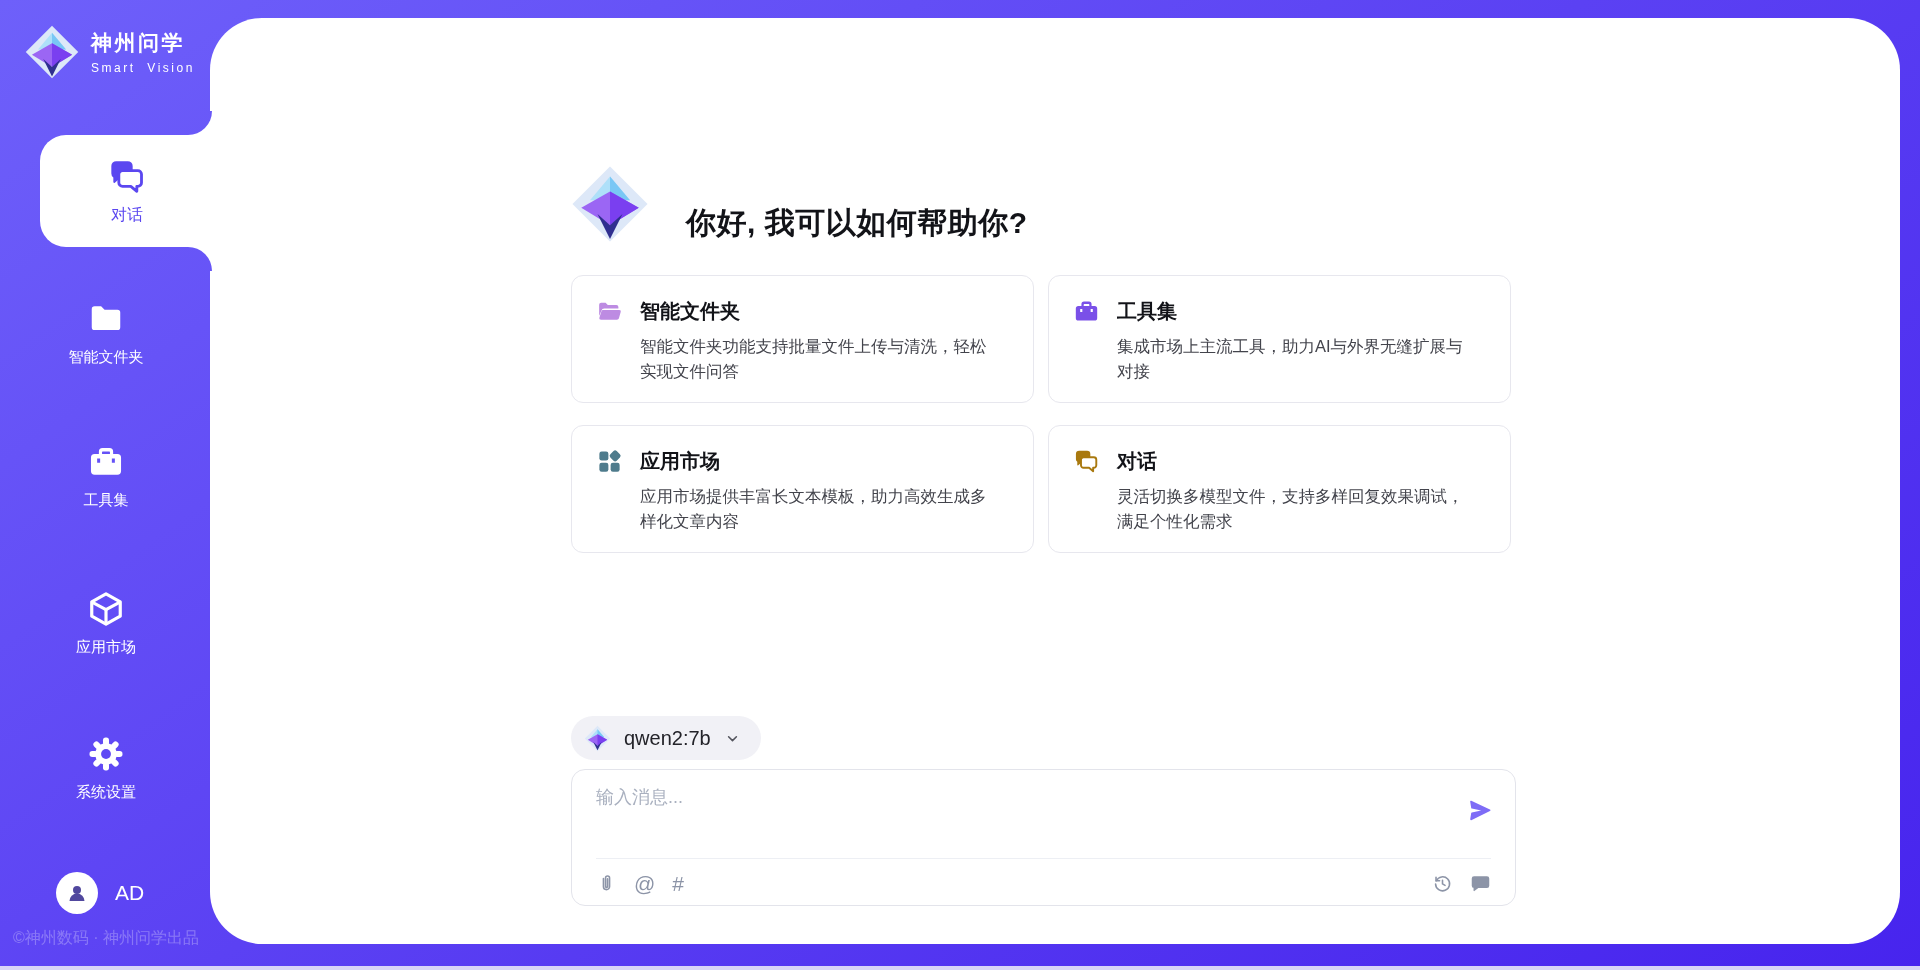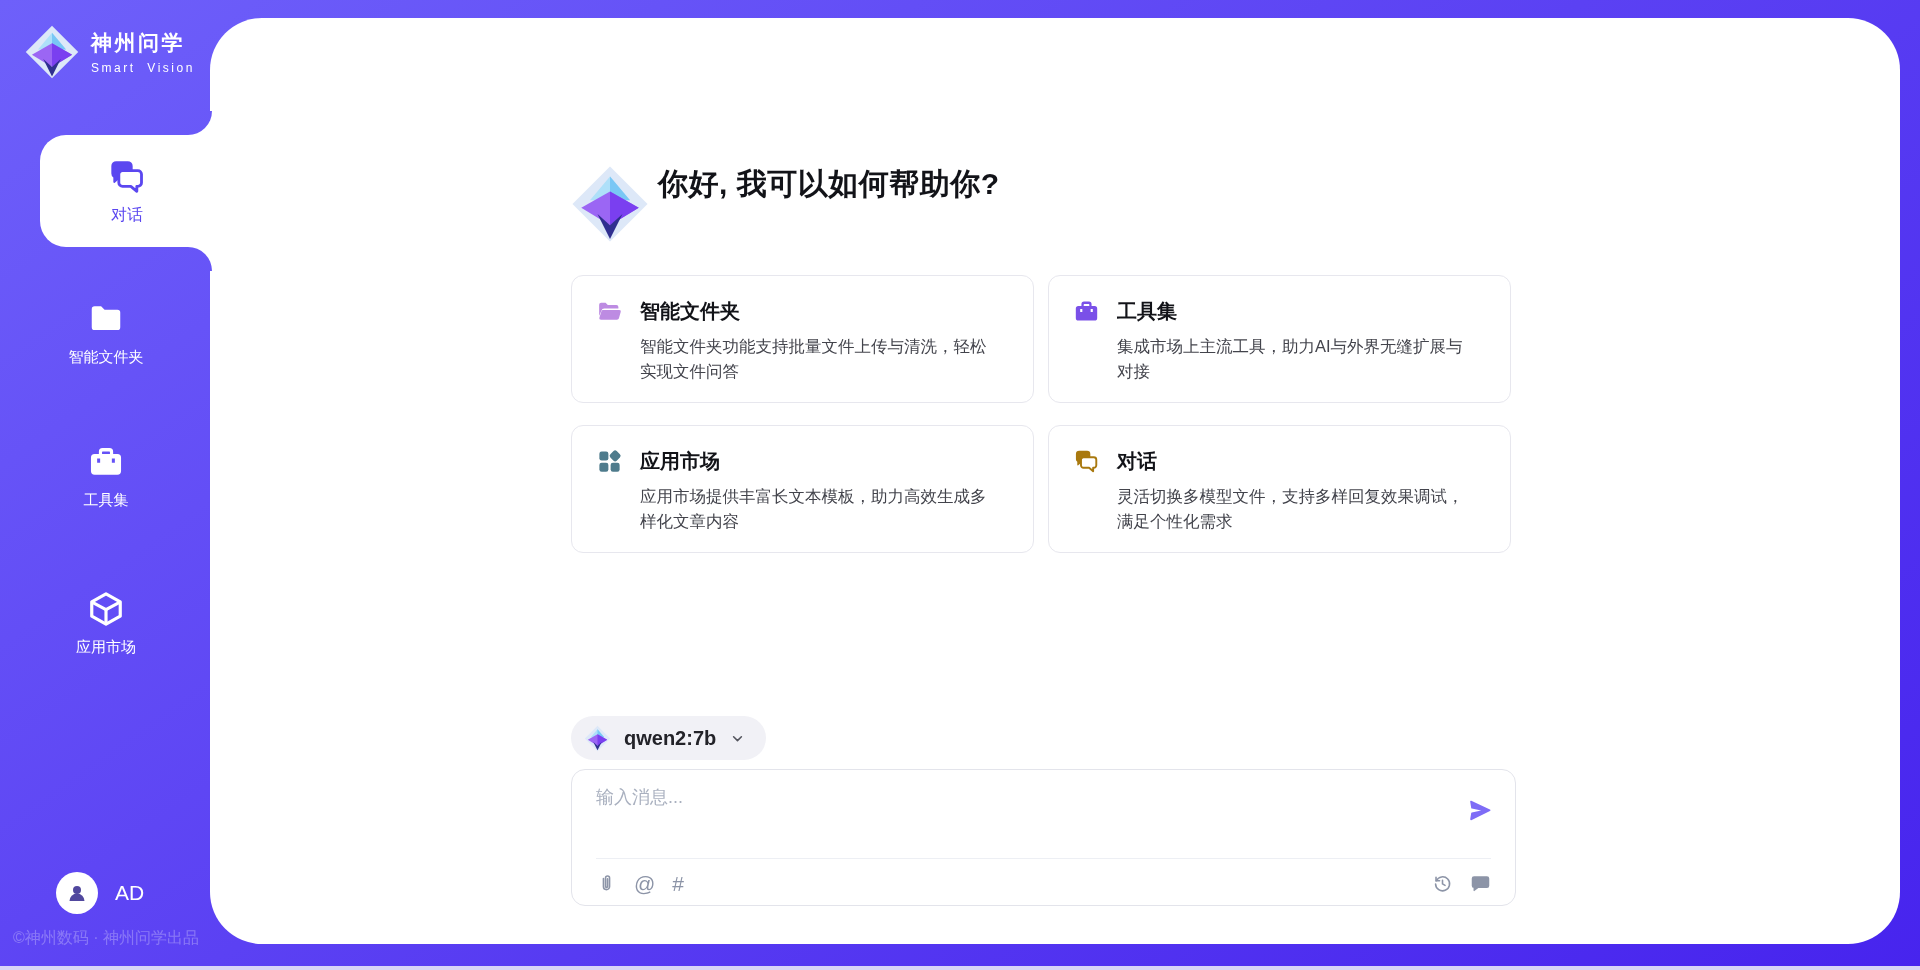--- a/index.html
+++ b/index.html
@@ -46,37 +46,37 @@
 
   .user-row{position:absolute;left:56px;top:872px;display:flex;align-items:center;gap:17px;cursor:pointer;}
   .avatar{width:42px;height:42px;border-radius:50%;background:#fff;display:flex;
     align-items:center;justify-content:center;}
   .avatar .ic{width:24px;height:24px;color:#51489e;}
   .user-name{color:#fff;font-size:21px;}
 
   .side-footer{position:absolute;left:13px;top:928px;color:rgba(255,255,255,0.28);font-size:16px;white-space:nowrap;}
 
   
-  .greeting{position:absolute;left:360px;top:146px;display:flex;align-items:flex-start;gap:8px;}
+  .greeting{position:absolute;left:360px;top:146px;display:flex;align-items:flex-end;gap:36px;}
   .greet-logo{width:80px;height:80px;}
   .greet-title{font-size:30px;font-weight:700;color:#121318;letter-spacing:0.5px;}
 
   .cards{position:absolute;left:361px;top:257px;display:grid;
     grid-template-columns:463px 463px;column-gap:14px;row-gap:22px;}
   .card{background:#fff;border:1px solid #e7e7ee;border-radius:12px;height:128px;
     padding:22px 24px;cursor:pointer;}
   .card-head{display:flex;align-items:center;gap:17px;}
   .card-head .ic{width:27px;height:27px;flex:0 0 auto;}
   .card-title{font-size:20px;font-weight:700;color:#121318;}
   .card-desc{margin:9px 0 0 44px;font-size:16.5px;line-height:25px;color:#43444c;width:362px;}
 
   .model-pill{position:absolute;left:361px;top:698px;height:44px;border-radius:22px;
     background:#f1f1f6;display:flex;align-items:center;gap:13px;padding:0 20px 0 13px;cursor:pointer;}
   .model-pill .pill-logo{width:27px;height:27px;}
-  .model-name{font-size:20px;color:#232329;font-weight:bold;}
+  .model-name{font-size:20px;color:#232329;}
   .model-pill .chev{width:17px;height:17px;color:#54555e;}
 
   .composer{position:absolute;left:361px;top:751px;width:945px;height:137px;background:#fff;
     border:1.5px solid #e3e4eb;border-radius:14px;}
   .composer-input{position:absolute;left:24px;top:15px;width:830px;height:62px;border:none;
     outline:none;resize:none;font-size:18px;color:#1d4ed8;background:transparent;font-family:inherit;}
   .composer-input::placeholder{color:#a9b0bf;}
   .send-btn{position:absolute;right:21px;top:27px;background:none;border:none;cursor:pointer;}
   .send-btn .ic{width:27px;height:27px;color:#7e6cf6;}
   .composer-divider{position:absolute;left:24px;right:24px;top:88px;height:1px;background:#edeff4;}
@@ -299,20 +299,26 @@
         <use href="#i-briefcase"></use>
       </svg>
     <div class="nav-label">工具集</div>
   </div>
   <div class="nav-item" style="top:590px">
     <svg class="ic">
         <use href="#i-cube"></use>
       </svg>
     <div class="nav-label">应用市场</div>
   </div>
+  <div class="nav-item" style="top:735px">
+    <svg class="ic">
+        <use href="#i-gear"></use>
+      </svg>
+    <div class="nav-label">系统设置</div>
+  </div>
 
   <div class="user-row">
     <div class="avatar">
       <svg class="ic">
           <use href="#i-user"></use>
         </svg>
     </div>
     <div class="user-name">AD</div>
   </div>
 

